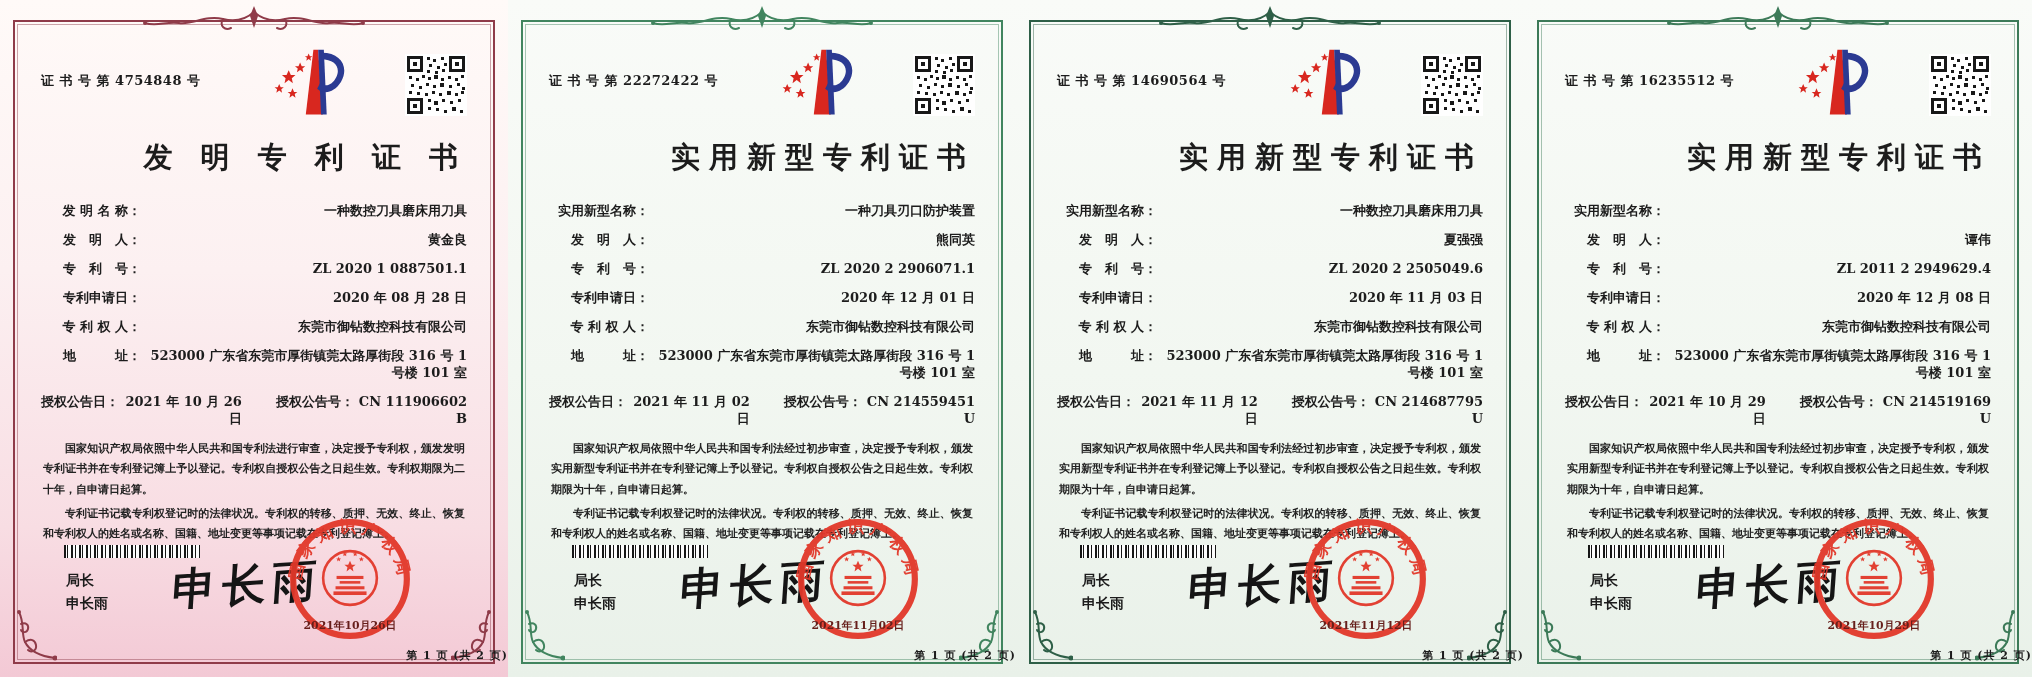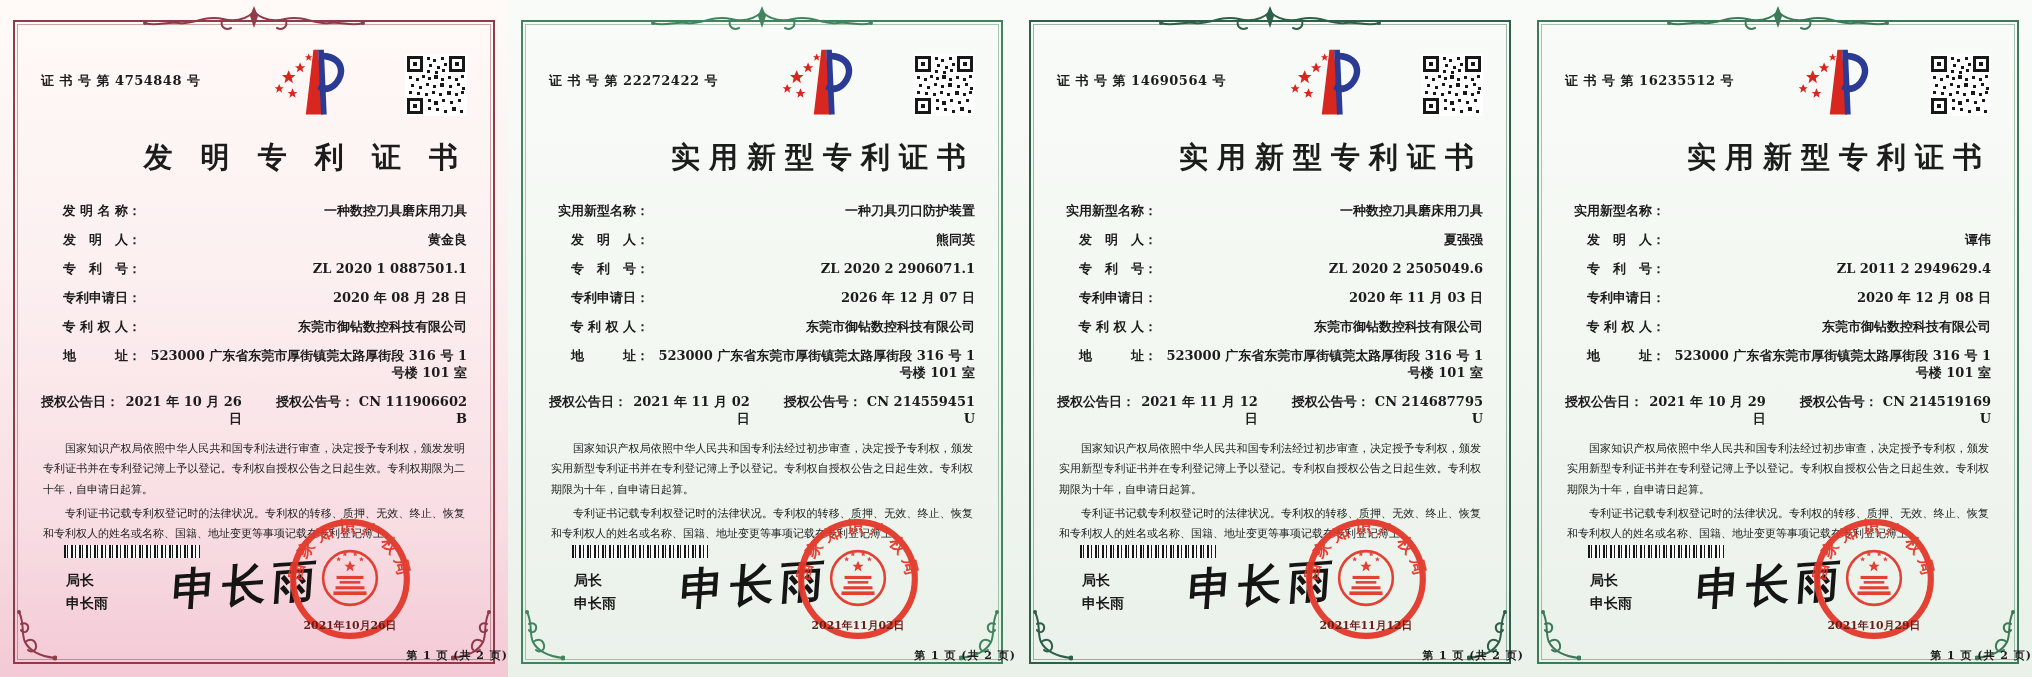--- a/index.html
+++ b/index.html
@@ -20,21 +20,21 @@
   .logo{width:86px;height:76px;margin:0 auto;flex:0 0 auto;}
   .qr{width:62px;height:62px;margin-top:8px;flex:0 0 auto;}
   .title{margin:16px 0 0 0;text-align:right;font-size:29px;font-weight:700;letter-spacing:9px;text-indent:9px;}
   .fields{margin-top:24px;font-size:13px;font-weight:700;text-align:right;}
   .frow{display:flex;margin-bottom:12px;line-height:17px;}
   .frow .lbl{flex:0 0 100px;white-space:pre;}
   .frow .val{flex:1;}
   .grant .half{display:flex;}
   .grant .half .lbl{flex:0 0 auto;}
   .grant .half.second{margin-left:34px;}
-  .para{margin:4px 2px 0 2px;font-size:11px;line-height:1.85;text-indent:2em;text-align:justify;font-weight:400;color:#222;}
+  .para{margin:4px 2px 0 2px;font-size:11px;line-height:1.85;text-indent:2em;text-align:justify;font-weight:700;color:#222;}
   .para.first{margin-top:12px;}
   .barcode{position:absolute;left:64px;top:545px;width:136px;height:13px;
     background:repeating-linear-gradient(90deg,#161616 0 2px,#fdfdfd 2px 3px,#161616 3px 4px,#fdfdfd 4px 7px,#161616 7px 9px,#fdfdfd 9px 11px,#161616 11px 12px,#fdfdfd 12px 15px);}
   .director{position:absolute;left:66px;top:569px;font-size:14px;font-weight:700;line-height:23px;}
   .signature{position:absolute;left:172px;top:556px;font-size:44px;font-weight:700;color:#151515;
     font-family:"DejaVu Sans",sans-serif;transform:rotate(-4deg) skewX(-8deg);letter-spacing:6px;}
   .seal{position:absolute;left:288px;top:517px;width:124px;height:124px;opacity:.95;}
   .footer{position:absolute;left:0;right:0;bottom:14px;text-align:right;font-size:11px;font-weight:700;letter-spacing:1px;}
   .seal-stroke{stroke:var(--seal-red);fill:none;}
   .seal-fill{fill:var(--seal-red);}
@@ -338,21 +338,21 @@
         <div class="frow">
           <span class="lbl">发　明　人：</span>
           <span class="val">熊同英</span>
         </div>
         <div class="frow">
           <span class="lbl">专　利　号：</span>
           <span class="val">ZL 2020 2 2906071.1</span>
         </div>
         <div class="frow">
           <span class="lbl">专利申请日：</span>
-          <span class="val">2026 年 12 月 07 日</span>
+          <span class="val">2020 年 12 月 01 日</span>
         </div>
         <div class="frow">
           <span class="lbl">专 利 权 人：</span>
           <span class="val">东莞市御钻数控科技有限公司</span>
         </div>
         <div class="frow">
           <span class="lbl">地　　　址：</span>
           <span class="val">523000 广东省东莞市厚街镇莞太路厚街段 316 号 1 号楼 101 室</span>
         </div>
         <div class="frow grant">

